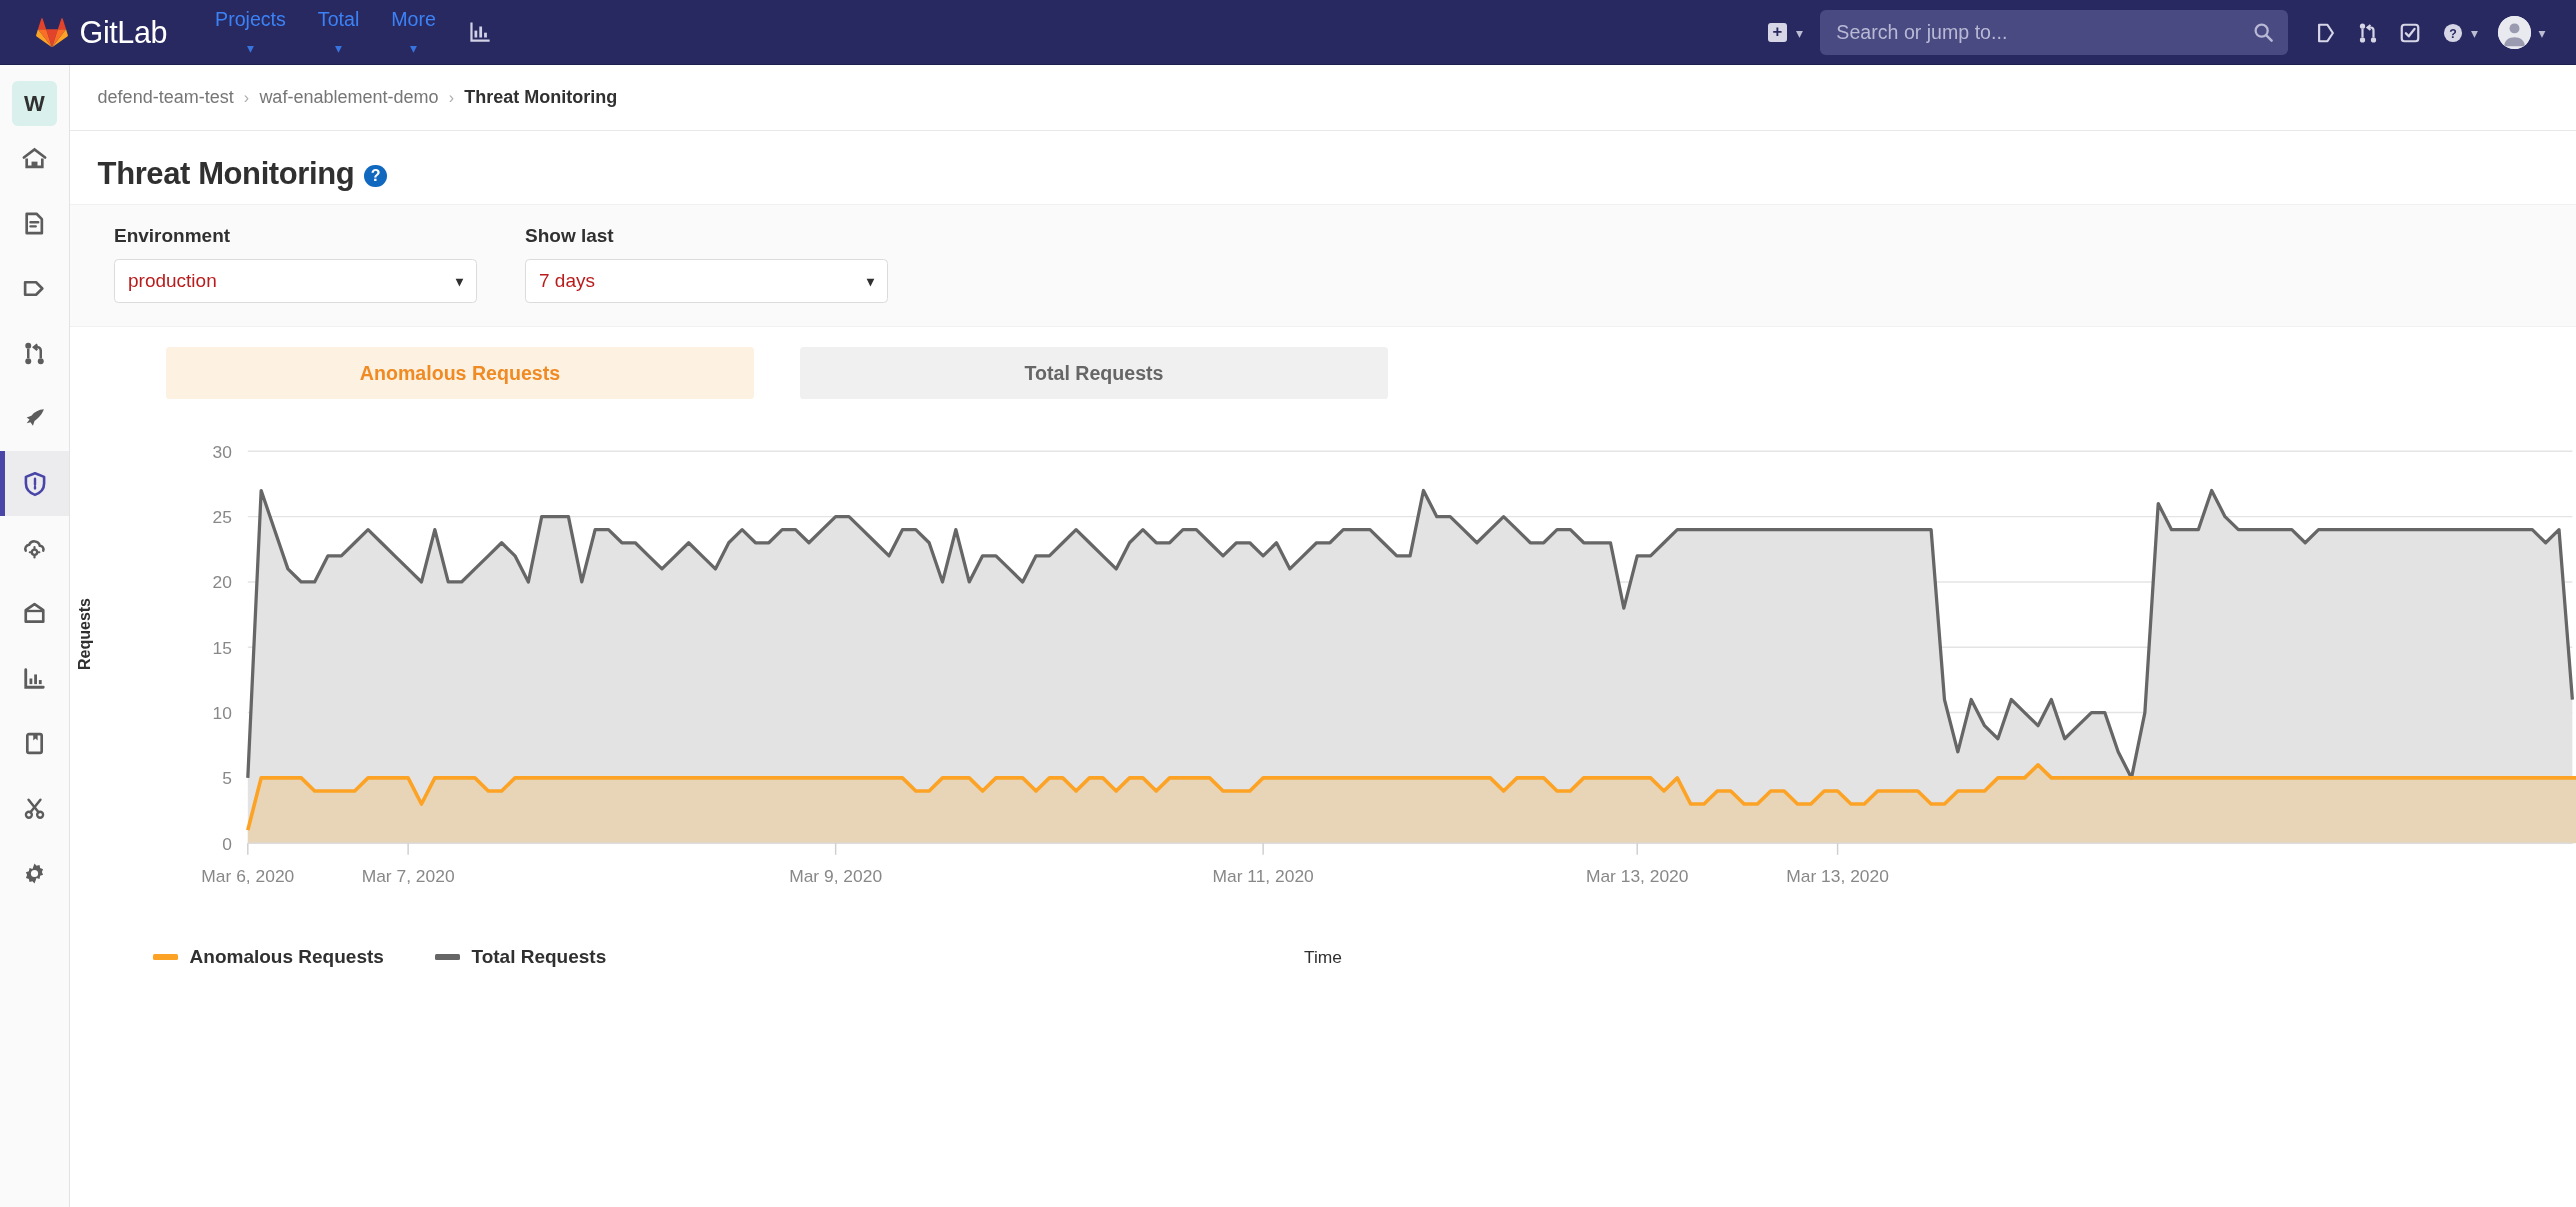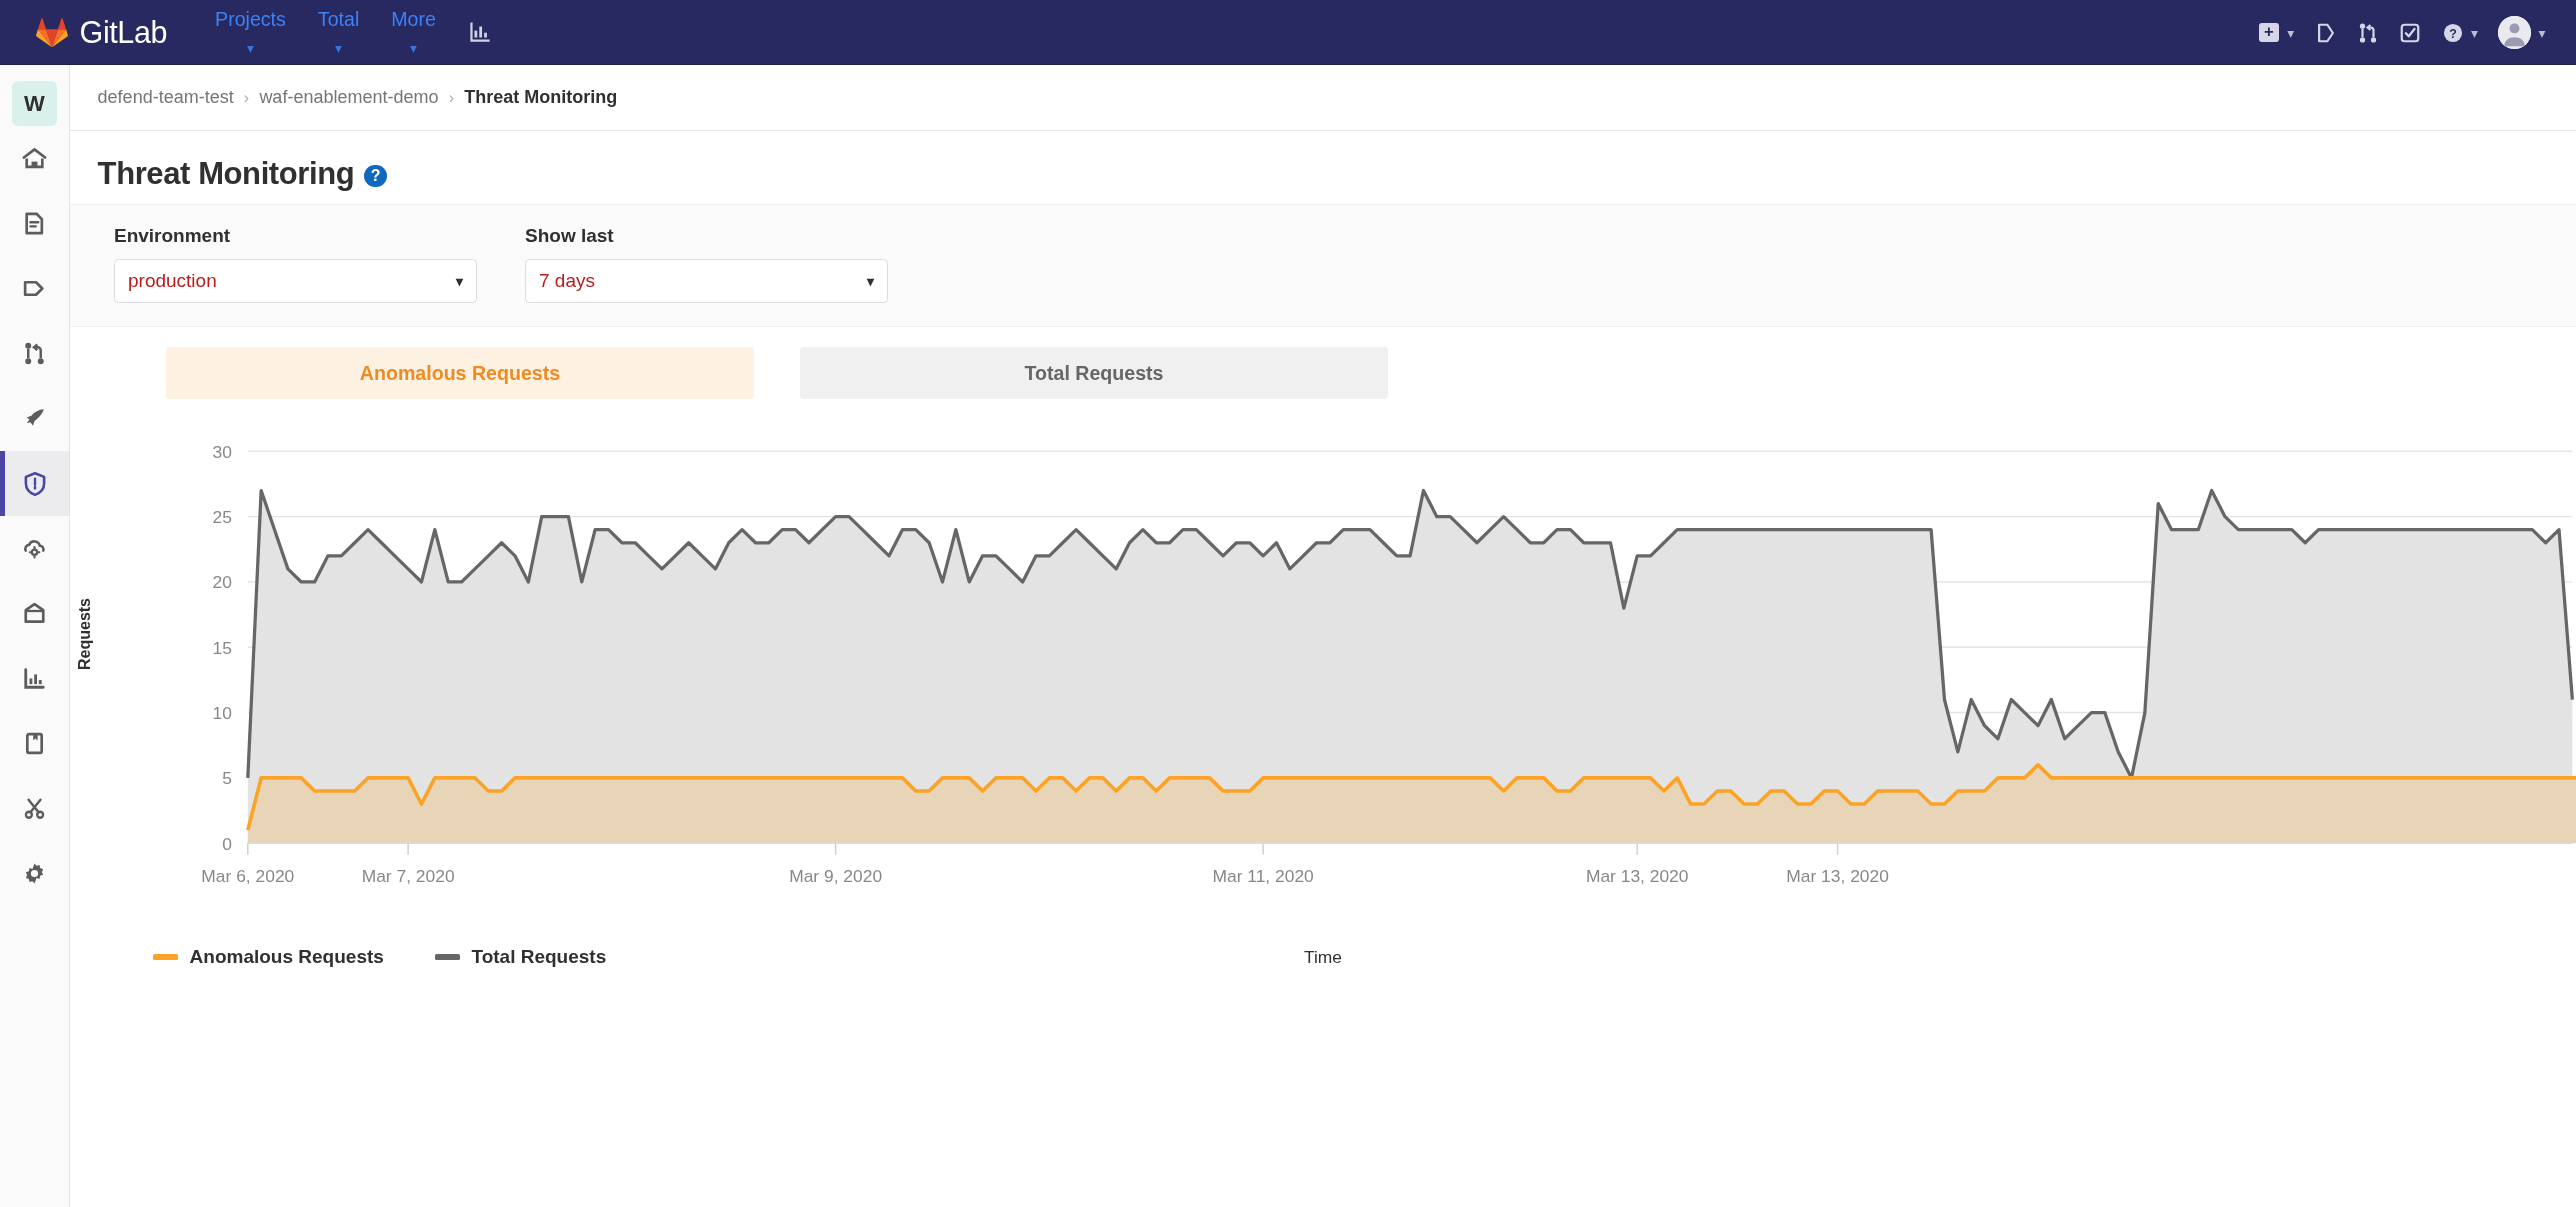--- a/index.html
+++ b/index.html
@@ -190,20 +190,27 @@
         </svg>
       </div>
     </div>
 
     <div class="nav-right">
       <div class="nav-ico">
         <span class="plus-box">+</span>
         <span class="caret" style="margin-left:8.7px">▾</span>
       </div>
 
+      <div class="search-box">
+        <span class="search-ph">Search or jump to...</span>
+        <svg class="search-mag" width="21" height="21" viewBox="0 0 16 16">
+          <circle cx="6.6" cy="6.6" r="4.6" fill="none" stroke="#b9b9d6" stroke-width="1.7"></circle>
+          <path d="M10.2 10.2 L14.2 14.2" stroke="#b9b9d6" stroke-width="1.9" stroke-linecap="round"></path>
+        </svg>
+      </div>
 
       <div class="nav-ico">
         <svg width="22" height="22" viewBox="0 0 16 16">
           <path d="M3 2h6l4 6-4 6H3z" fill="none" stroke="#d6d6e7" stroke-width="1.6" stroke-linejoin="round"></path>
         </svg>
       </div>
       <div class="nav-ico">
         <svg width="22" height="22" viewBox="0 0 16 16">
           <circle cx="4" cy="3" r="1.9" fill="#d6d6e7"></circle>
           <circle cx="4" cy="13" r="1.9" fill="#d6d6e7"></circle>

